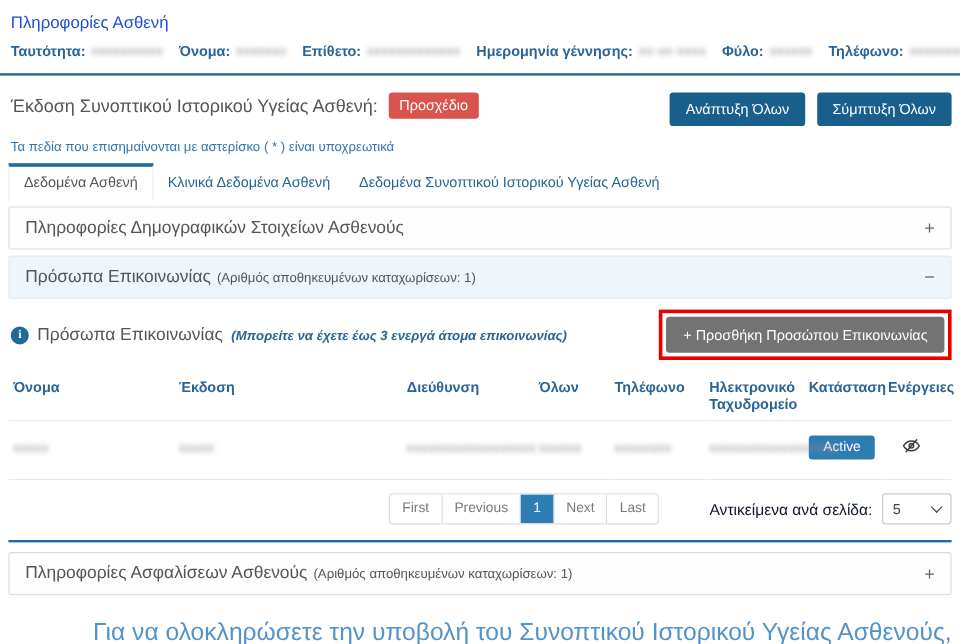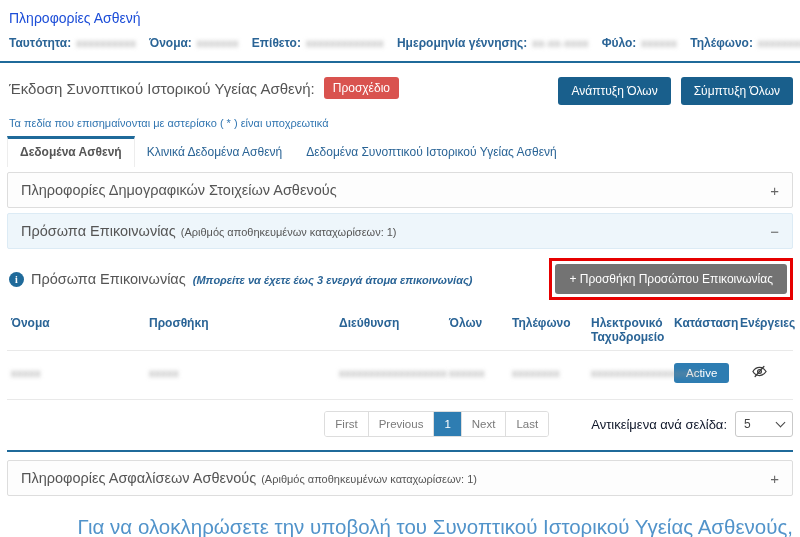--- a/index.html
+++ b/index.html
@@ -21,21 +21,21 @@
   .badge-draft { background:#d9534f; color:#fff; font-size:12px; padding:4px 9px; border-radius:3px; }
   .btn-blue { display:inline-block; background:#195f8c; color:#fff; font-size:12px;
     padding:7px 13px; border-radius:3px; border:none; cursor:pointer; font-family:inherit; }
   .top-btns { display:flex; gap:10px; }
 
   .required-note { margin:12px 0 0 2px; font-size:11px; color:#3276b1; }
 
   .tabs { display:flex; margin-top:7px; font-size:12px; align-items:stretch; }
   .tab { padding:9px 12px 8px; color:#2a6496; cursor:pointer; }
   .tab.active { border-top:3px solid #1f6a9a; border-left:1px solid #ededed; border-right:1px solid #ededed;
-    background:#fff; color:#555; font-weight:bold; padding-top:6px; }
+    background:#fff; color:#555; font-weight:normal; padding-top:6px; }
 
   .accordion { margin-top:5px; border:1px solid #ddd; background:#fdfdfd; border-radius:2px;
     padding:9px 13px; display:flex; justify-content:space-between; align-items:center;
     font-size:14.5px; color:#555; cursor:pointer; }
   .accordion.open { background:#eef6fb; border-color:#dcebf5; }
   .acc-title { display:flex; align-items:baseline; gap:5px; }
   .acc-count { font-size:11px; color:#555; }
   .acc-toggle { color:#666; font-size:15px; line-height:1; }
 
   .contacts-head { margin-top:9px; display:flex; justify-content:space-between; align-items:center; }
@@ -153,21 +153,21 @@
     </div>
     <div class="add-wrap">
       <button class="btn-add">+ Προσθήκη Προσώπου Επικοινωνίας</button>
     </div>
   </div>
 
   <table class="contacts">
     <thead>
       <tr>
         <th class="c1">Όνομα</th>
-        <th class="c2">Προσθήκη</th>
+        <th class="c2">Έκδοση</th>
         <th class="c3">Διεύθυνση</th>
         <th class="c4">Όλων</th>
         <th class="c5">Τηλέφωνο</th>
         <th class="c6">Ηλεκτρονικό Ταχυδρομείο</th>
         <th class="c7">Κατάσταση</th>
         <th class="c8">Ενέργειες</th>
       </tr>
     </thead>
     <tbody>
       <tr>

